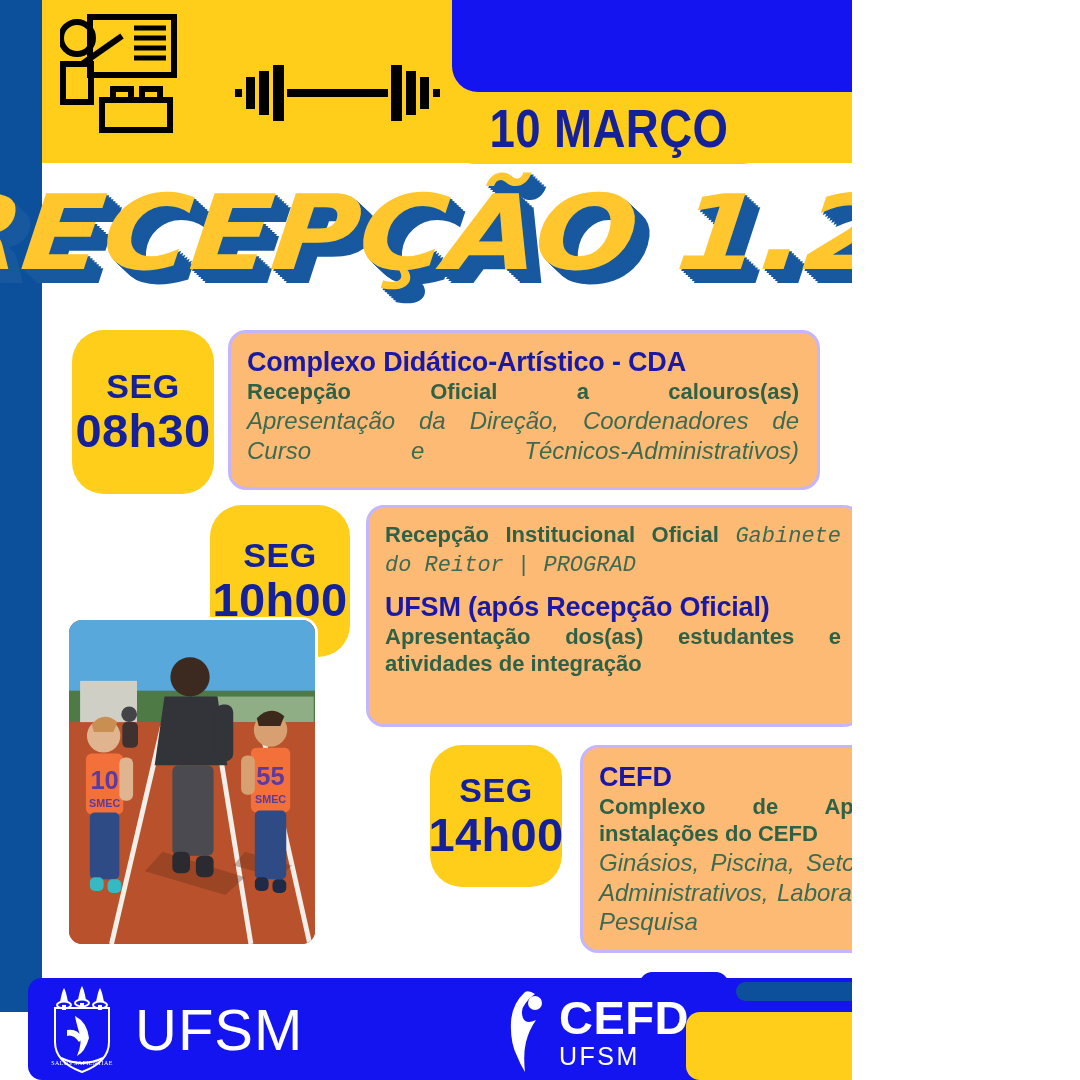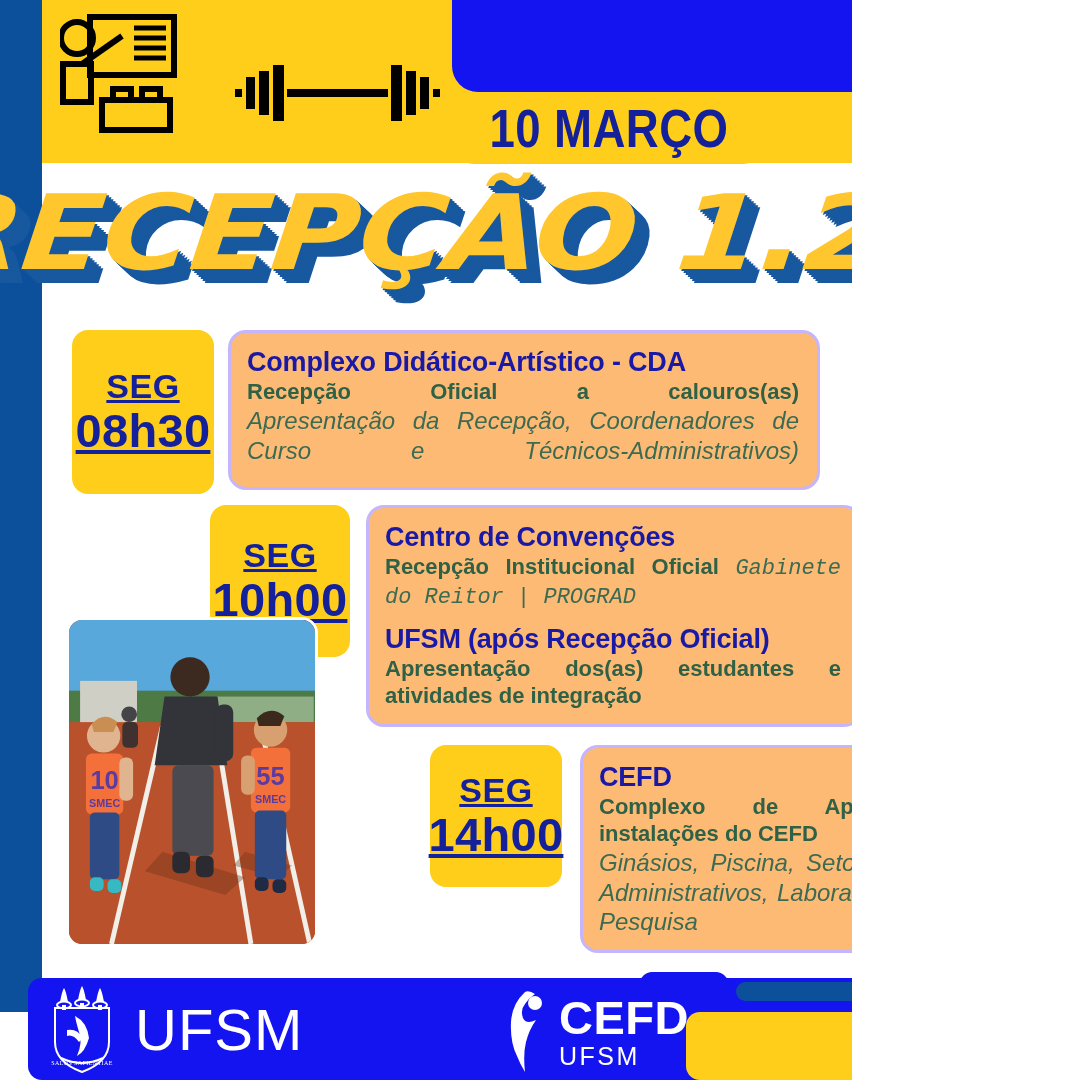--- a/index.html
+++ b/index.html
@@ -37,23 +37,23 @@
     color:#FFC62E;
     transform:scaleX(1.16) skewX(-5deg);transform-origin:center top;
     text-shadow:
       2px 2px 0 #17589F, 4px 4px 0 #17589F, 6px 6px 0 #17589F,
       8px 8px 0 #17589F, 10px 10px 0 #17589F, 12px 12px 0 #17589F,
       14px 14px 0 #17589F;
   }
 
   
   .badge{
-    position:absolute;background:#FFCE1B;border-radius:16px;
+    position:absolute;background:#FFCE1B;border-radius:32px;
     display:flex;flex-direction:column;align-items:center;justify-content:center;
-    color:#14219B;font-weight:700;line-height:1.12;text-decoration:underline;
+    color:#14219B;font-weight:700;line-height:1.12;
   }
   .badge .b-day{font-size:34px;letter-spacing:.5px;}
   .badge .b-time{font-size:47px;letter-spacing:.3px;}
 
   .card{
     position:absolute;background:#fdba74;border:3px solid #c4b5fd;border-radius:18px;
     box-sizing:border-box;padding:14px 18px 14px 16px;
   }
   .card h3{
     margin:0 0 2px 0;font-size:27px;font-weight:700;color:#1919A6;letter-spacing:-.2px;line-height:1.12;
@@ -147,29 +147,28 @@
     <span class="title">RECEPÇÃO 1.2025</span>
   </div>
 
   <div class="badge" id="badge-1">
     <span class="b-day">SEG</span>
     <span class="b-time">08h30</span>
   </div>
   <div class="card" id="card-1">
     <h3>Complexo Didático-Artístico - CDA</h3>
     <p class="lead one-line">Recepção Oficial a calouros(as)</p>
-    <p class="note stretch">Apresentação da Recepção, Coordenadores de Curso e Técnicos-Administrativos)</p>
+    <p class="note stretch">Apresentação da Direção, Coordenadores de Curso e Técnicos-Administrativos)</p>
   </div>
 
   <div class="badge" id="badge-2">
     <span class="b-day">SEG</span>
     <span class="b-time">10h00</span>
   </div>
   <div class="card" id="card-2">
-    <h3>Centro de Convenções</h3>
     <p class="lead stretch"><span>Recepção Institucional Oficial</span> <span class="inline-note">Gabinete do Reitor | PROGRAD</span></p>
     <div class="block-gap"></div>
     <h3>UFSM (após Recepção Oficial)</h3>
     <p class="lead stretch">Apresentação dos(as) estudantes e atividades de integração</p>
   </div>
 
   <div class="badge" id="badge-3">
     <span class="b-day">SEG</span>
     <span class="b-time">14h00</span>
   </div>

